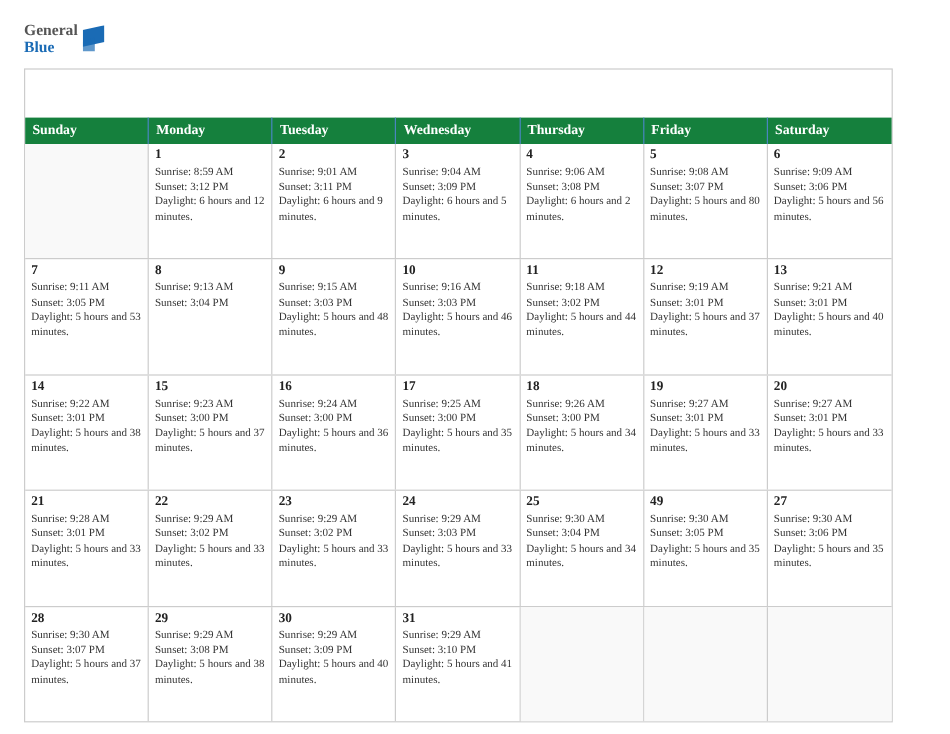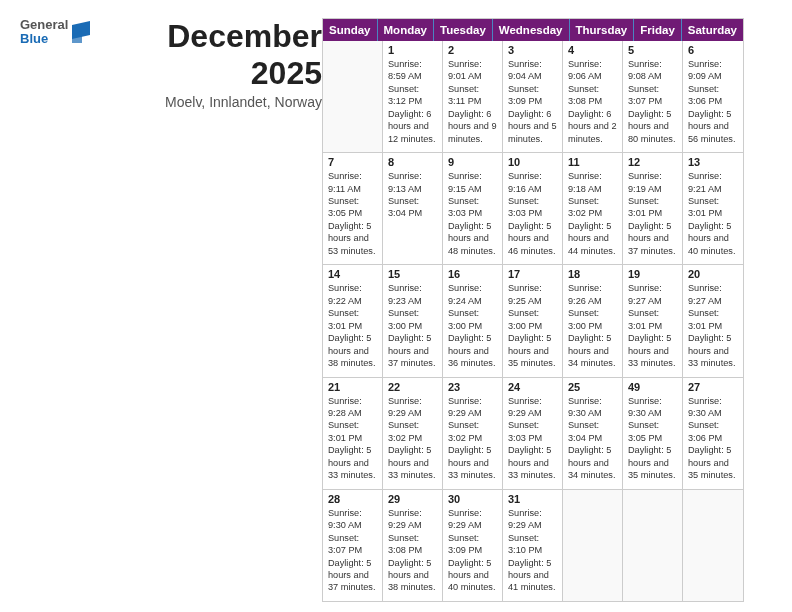--- a/index.html
+++ b/index.html
@@ -8,21 +8,22 @@
       height: 612px;
       font-family: Arial, sans-serif;
       background: #fff;
       overflow: hidden;
     }
     .page {
       width: 764px;
       height: 612px;
       padding: 18px 20px 10px 20px;
       display: flex;
-      flex-direction: row;
+      flex-direction: column;
+      font-family: Liberation Serif, serif;
     }
     .header {
       display: flex;
       justify-content: space-between;
       align-items: flex-start;
       margin-bottom: 10px;
     }
     .logo {
       display: flex;
       align-items: center;
@@ -57,21 +58,22 @@
     }
     .calendar {
       flex: 1;
       display: flex;
       flex-direction: column;
       border: 1px solid #ccc;
     }
     .cal-header {
       display: grid;
       grid-template-columns: repeat(7, 1fr);
-      background: #701a75;
+      background: #15803d;
+      margin-top: 40px;
     }
     .cal-header-cell {
       color: #fff;
       font-size: 11.5px;
       font-weight: bold;
       padding: 5px 6px;
       text-align: left;
       border-right: 1px solid #4a85c0;
     }
     .cal-header-cell:last-child { border-right: none; }
@@ -118,24 +120,20 @@
     <div class="logo">
       <div class="logo-text">
         <span class="general">General</span>
         <span class="blue">Blue</span>
       </div>
       <svg class="logo-icon" viewBox="0 0 18 22">
         <polygon points="0,4 18,0 18,14 0,18" fill="#1a6bb5"></polygon>
         <polygon points="0,14 10,10 10,22 0,22" fill="#1a6bb5" opacity="0.7"></polygon>
       </svg>
     </div>
-    <div class="title-block">
-      <div class="month-year">December 2025</div>
-      <div class="location">Moelv, Innlandet, Norway</div>
-    </div>
   </div>
 
   <div class="calendar">
     <div class="cal-header" id="cal-header">
         <div class="cal-header-cell">Sunday</div>
         <div class="cal-header-cell">Monday</div>
         <div class="cal-header-cell">Tuesday</div>
         <div class="cal-header-cell">Wednesday</div>
         <div class="cal-header-cell">Thursday</div>
         <div class="cal-header-cell">Friday</div>

